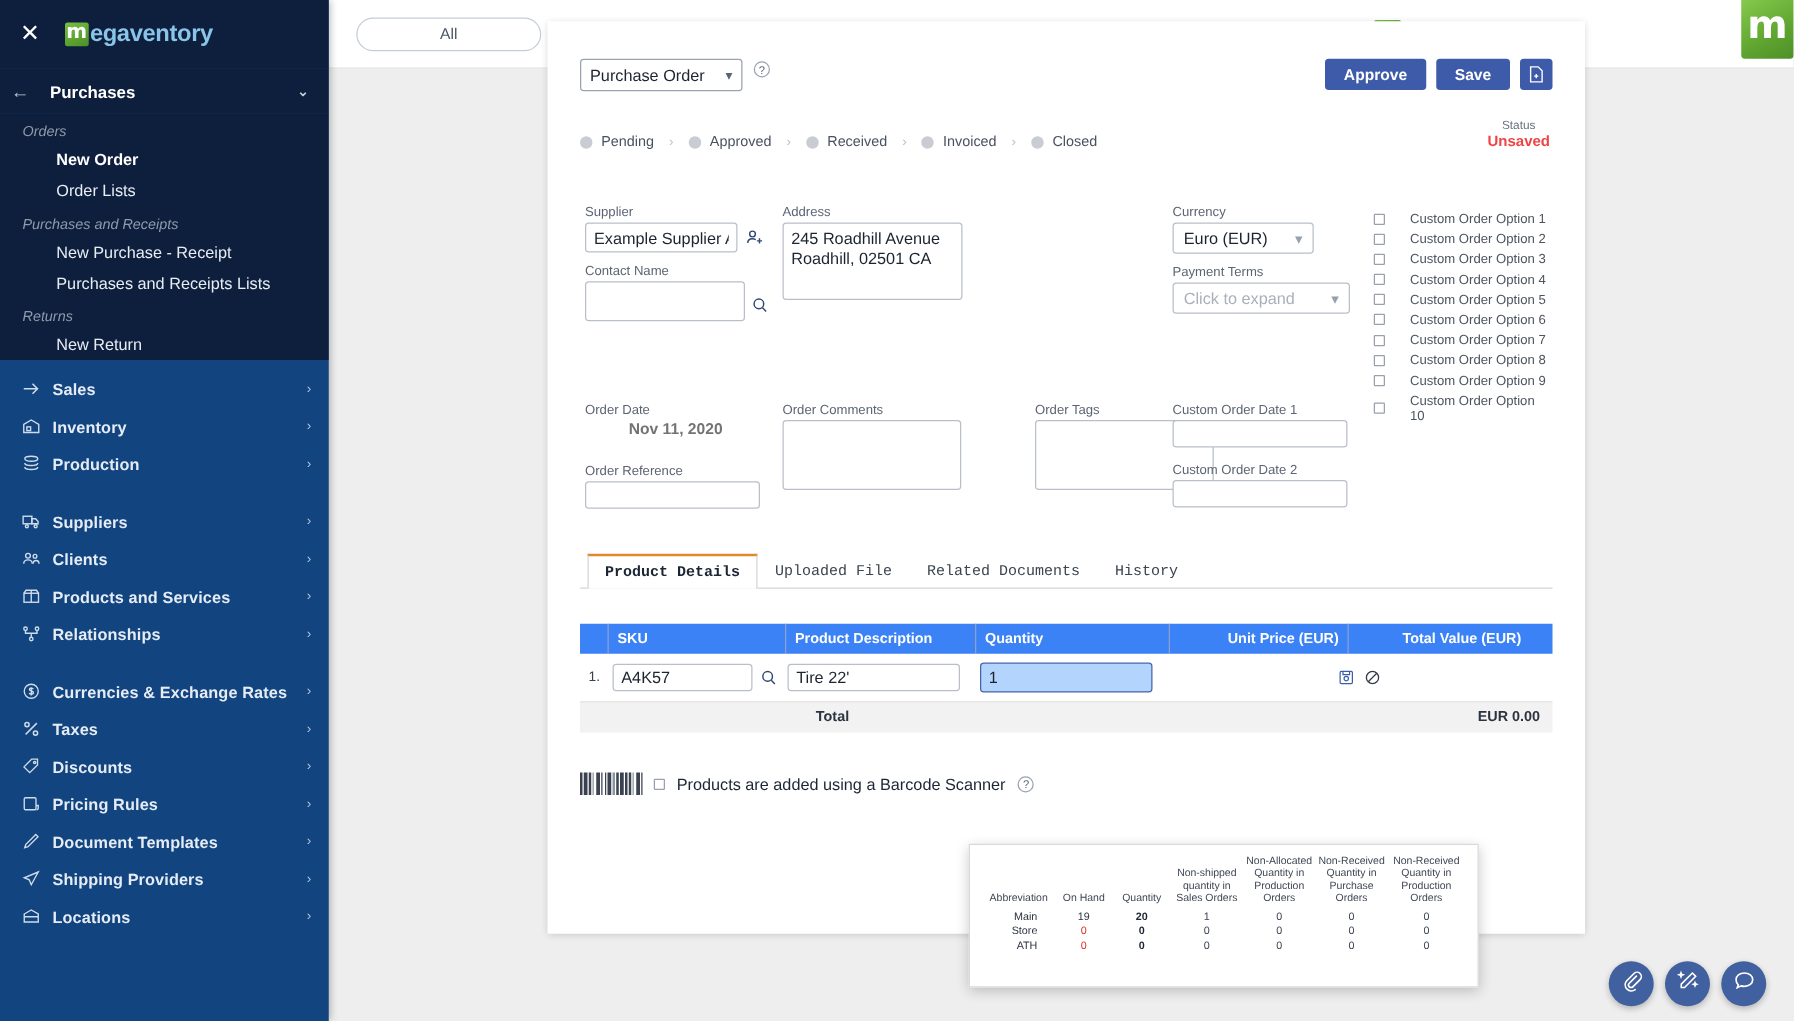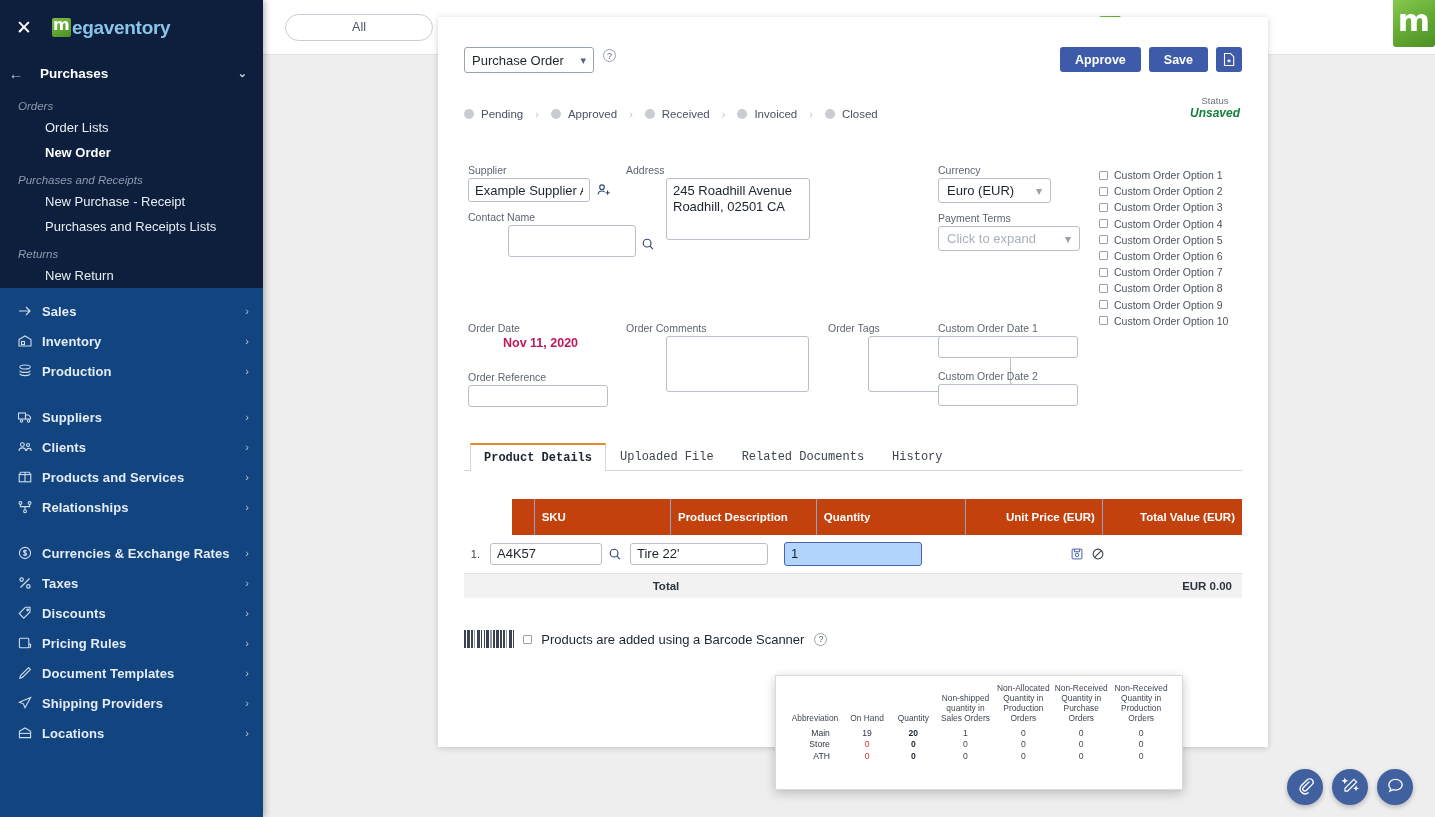--- a/index.html
+++ b/index.html
@@ -132,68 +132,68 @@
     background: #3e5ba9; border: none; border-radius: 3px; width: 26px; height: 25px;
     display: flex; align-items: center; justify-content: center; cursor: pointer;
   }
 
   .stages { display: flex; align-items: center; margin-top: 35px; position: relative; }
   .stage { display: flex; align-items: center; gap: 7px; color: #4a5260; font-size: 11.5px; }
   .stage-dot { width: 10px; height: 10px; border-radius: 50%; background: #c9ccd2; }
   .stage-sep { color: #b9bec7; font-size: 11px; margin: 0 12px; }
   .status-box { position: absolute; right: 2px; top: -13px; text-align: center; }
   .status-lbl { font-size: 9.5px; color: #6a727f; }
-  .status-val { font-size: 12px; font-weight: 700; color: #15803d; font-style: italic; }
+  .status-val { font-size: 12px; font-weight: 700; color: #ef4444; }
 
   
   .fgrid { position: relative; margin-top: 44px; height: 150px; }
   .fld-lbl { font-size: 10.5px; color: #5d6573; margin-bottom: 2px; }
   .inp {
     border: 1px solid #b9bfc8; border-radius: 3px; background: #fff;
     font-size: 13px; color: #1c2430; padding: 2px 6px; outline: none;
     font-family: "Liberation Sans", sans-serif;
   }
   .ta {
     border: 1px solid #b9bfc8; border-radius: 3px; background: #fff;
     font-size: 13px; color: #1c2430; padding: 4px 6px; outline: none; resize: none;
-    font-family: "Liberation Sans", sans-serif; line-height: 1.25; margin-left: 40px;
+    font-family: "Liberation Sans", sans-serif; line-height: 1.25;
   }
   .sel {
     border: 1px solid #b9bfc8; border-radius: 3px; background: #fff;
     display: flex; align-items: center; justify-content: space-between;
     padding: 0 8px; font-size: 13px; color: #1c2430; cursor: pointer;
   }
   .sel .cv { color: #98a0ac; font-size: 12px; }
   .sel.muted { color: #aab0ba; }
   .abs { position: absolute; }
   .icon-btn { color: #2e4a74; cursor: pointer; display: flex; }
 
   .copts { position: absolute; left: 635px; top: 5px; }
-  .copt { display: flex; align-items: center; gap: 6px; margin-bottom: 4.2px; cursor: pointer; }
+  .copt { display: flex; align-items: center; gap: 20px; margin-bottom: 4.2px; cursor: pointer; }
   .cbox { width: 9px; height: 9px; border: 1px solid #9aa1ac; background: #fff; border-radius: 1px; }
   .copt span { font-size: 10.5px; color: #4c545f; }
 
   .fgrid2 { position: relative; margin-top: 8px; height: 100px; }
-  .ro-val { font-size: 12.5px; color: #be185d; font-weight: 700; padding-left: 35px; }
+  .ro-val { font-size: 12.5px; color: #737373; font-weight: 700; padding-left: 35px; }
 
   
   .tabs { display: flex; margin-top: 20px; border-bottom: 1px solid #d6d6d6; padding-left: 6px; font-family: Liberation Mono, monospace; }
   .tab {
     padding: 6px 13px 6px 13px; font-size: 12px; color: #3c4450; cursor: pointer;
     border: 1px solid transparent; border-bottom: none; background: transparent;
     position: relative; top: 1px;
   }
   .tab.active {
     background: #fff; border-color: #d6d6d6; border-top: 2px solid #e08a2b;
     font-weight: 700; color: #1b2533;
   }
 
   
   .itable { margin-top: 28px; }
-  .ithead { display: flex; background: #c2410c; color: #fff; height: 36px; align-items: center; margin-left: 48px; }
+  .ithead { display: flex; background: #3b82f6; color: #fff; height: 24px; align-items: center; }
   .ithead .c { font-size: 11.5px; font-weight: 700; padding: 0 7px; border-left: 1px solid #8e9fd0; height: 100%; display: flex; align-items: center; }
   .c-idx { width: 22px; border-left: none !important; }
   .c-sku { width: 142px; }
   .c-desc { width: 152px; }
   .c-qty { width: 155px; }
   .c-up { width: 143px; justify-content: flex-end; }
   .c-tv { width: 146px; justify-content: flex-end; }
 
   .itrow { display: flex; align-items: center; height: 34px; padding-top: 3px; }
   .rownum { width: 22px; font-size: 11px; color: #394150; text-align: right; padding-right: 6px; }
@@ -258,22 +258,22 @@
     </div>
 
     <div class="sb-section-head">
       <span class="sb-back">←</span>
       <span class="ttl">Purchases</span>
       <span class="sb-chev">⌄</span>
     </div>
 
     <div class="sb-menu">
       <div class="sb-group-label">Orders</div>
+      <div class="sb-sub active">New Order</div>
       <div class="sb-sub">Order Lists</div>
-      <div class="sb-sub active">New Order</div>
 
       <div class="sb-group-label">Purchases and Receipts</div>
       <div class="sb-sub">New Purchase - Receipt</div>
       <div class="sb-sub">Purchases and Receipts Lists</div>
 
       <div class="sb-group-label">Returns</div>
       <div class="sb-sub">New Return</div>
     </div>
 
     <div class="sb-list">

